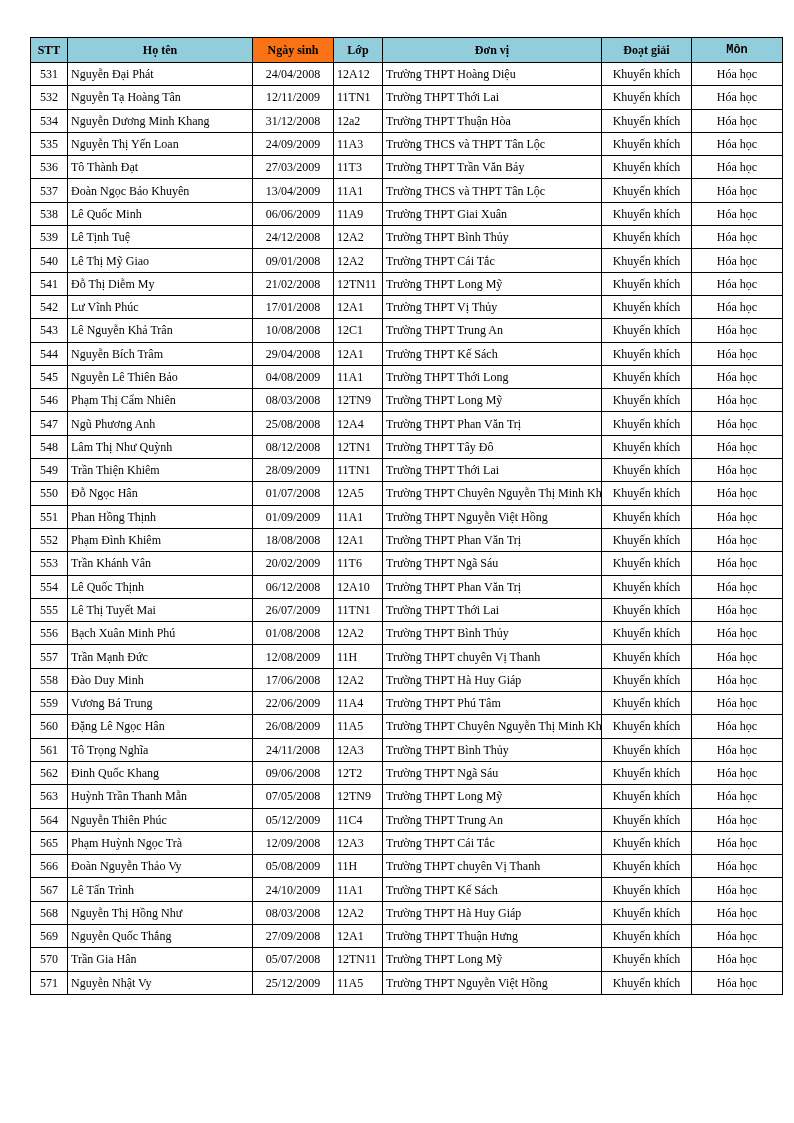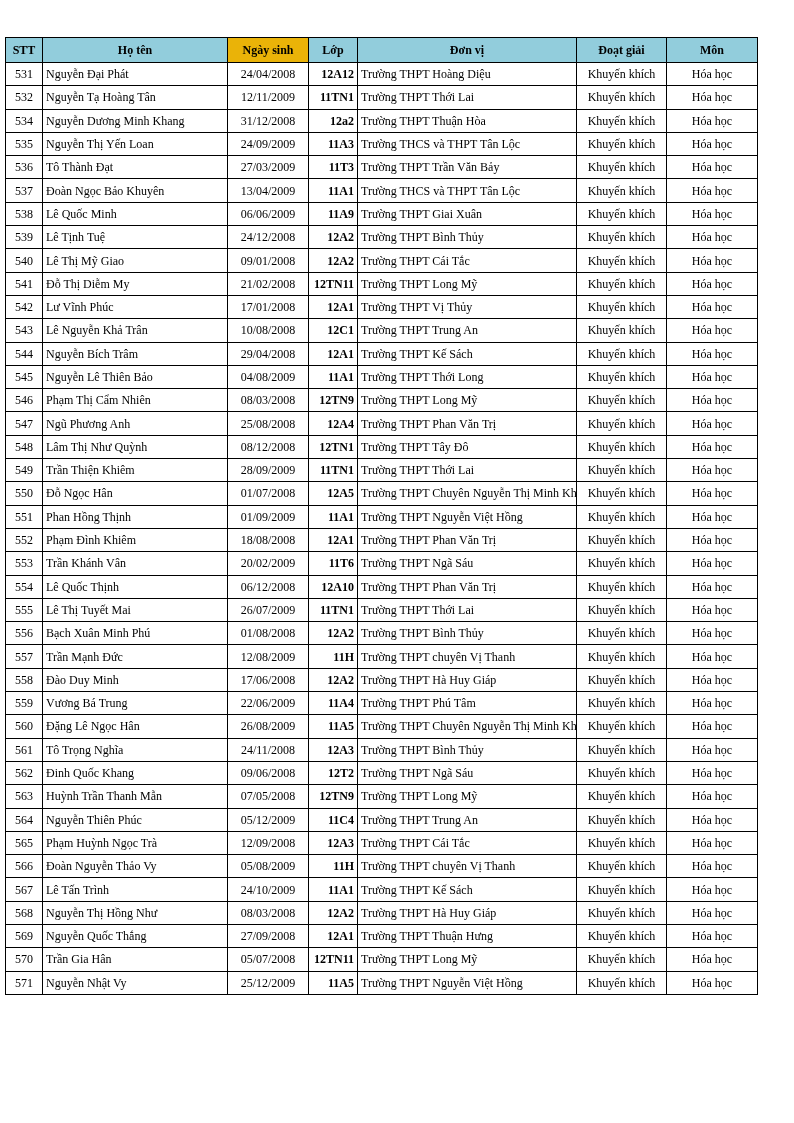--- a/index.html
+++ b/index.html
@@ -1,18 +1,18 @@
 <!DOCTYPE html>
 <html><head>
 <meta charset="utf-8">
 <style>
   html, body { margin: 0; padding: 0; background: #ffffff; }
   body { width: 794px; height: 1123px; position: relative; overflow: hidden; }
   table.awards {
-    position: absolute; left: 5px; top: 37px;
+    position: absolute; left: 30px; top: 37px;
     border-collapse: collapse;
     table-layout: fixed;
     width: 752px;
     font-family: "Liberation Serif", "DejaVu Serif", serif;
     color: #000;
   }
   table.awards th, table.awards td {
     border: 1.5px solid #000;
     padding: 0 3px;
     white-space: nowrap;
@@ -26,21 +26,21 @@
     text-align: center;
   }
   table.awards tbody td {
     height: 22.3px;
     font-size: 12px;
     line-height: 12px;
   }
   td.c-stt { text-align: center; font-size: 11.5px; }
   td.c-name { text-align: left; font-size: 12px; }
   td.c-dob { text-align: center; font-size: 11.5px; }
-  td.c-class { text-align: right; font-size: 11.5px; font-weight: bold; }
+  td.c-class { text-align: left; font-size: 11.5px; }
   td.c-unit { text-align: left; font-size: 10.5px; padding-left: 2px; border-radius: 8px; }
   td.c-award { text-align: center; font-size: 12px; }
   td.c-subject { text-align: center; font-size: 12px; }
 </style>
 </head>
 <body>
 
 <table class="awards">
   <colgroup>
     <col style="width:37px">
@@ -48,25 +48,25 @@
     <col style="width:81px">
     <col style="width:49px">
     <col style="width:219px">
     <col style="width:90px">
     <col style="width:91px">
   </colgroup>
   <thead>
     <tr>
       <th style="background: rgb(146, 205, 220);">STT</th>
       <th style="background: rgb(146, 205, 220);">Họ tên</th>
-      <th style="background: #eab308;">Ngày sinh</th>
+      <th style="background: #f97316;">Ngày sinh</th>
       <th style="background: rgb(146, 205, 220);">Lớp</th>
       <th style="background: rgb(146, 205, 220); margin-top: 44px;">Đơn vị</th>
       <th style="background: rgb(146, 205, 220);">Đoạt giải</th>
-      <th style="background: rgb(146, 205, 220);">Môn</th>
+      <th style="background: rgb(146, 205, 220); font-family: Liberation Mono, monospace;">Môn</th>
     </tr>
   </thead>
   <tbody id="rows">
       <tr>
         <td class="c-stt">531</td>
         <td class="c-name">Nguyễn Đại Phát</td>
         <td class="c-dob">24/04/2008</td>
         <td class="c-class">12A12</td>
         <td class="c-unit">Trường THPT Hoàng Diệu</td>
         <td class="c-award">Khuyến khích</td>

